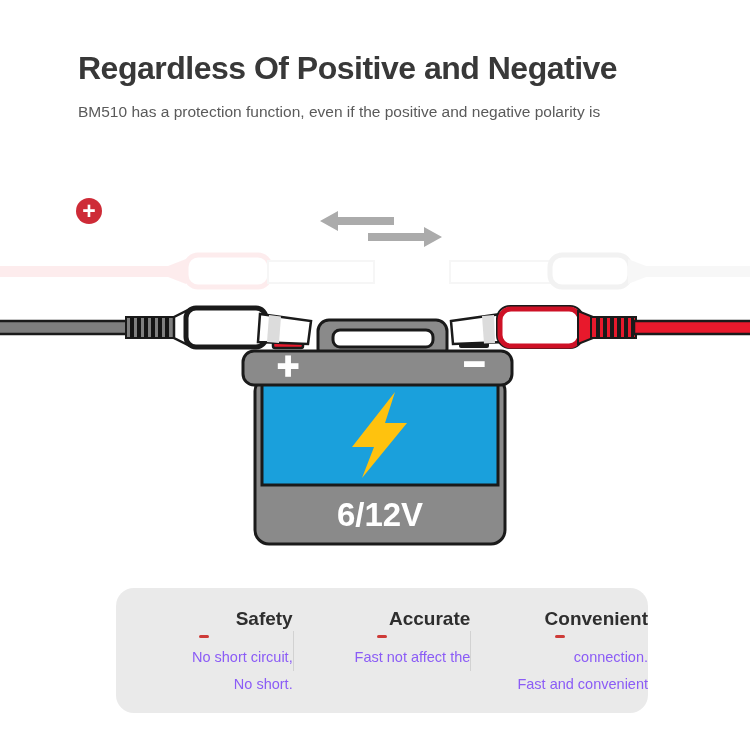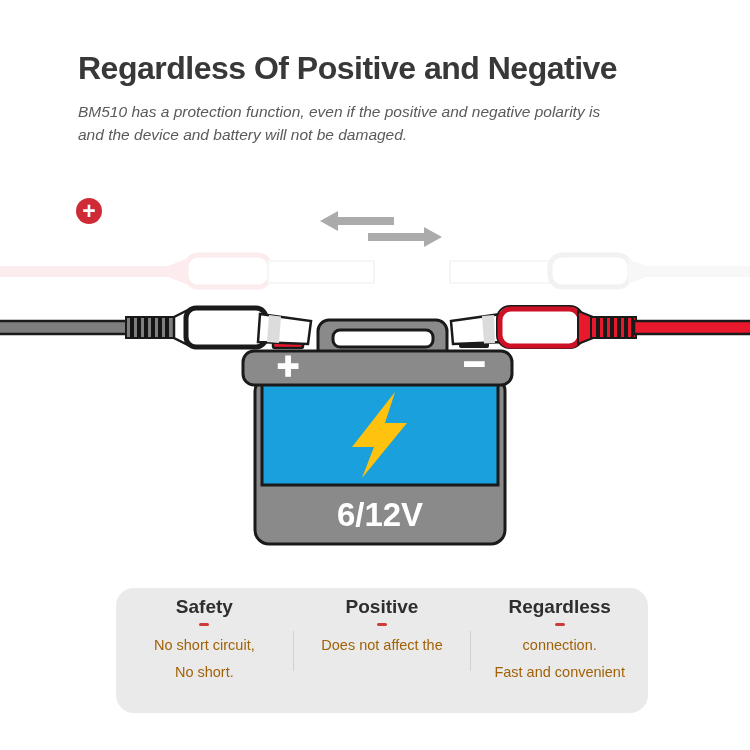--- a/index.html
+++ b/index.html
@@ -11,47 +11,46 @@
     overflow:hidden;
     font-family:"Liberation Sans", sans-serif;
   }
   
   .header { position:absolute; left:78px; top:48px; width:620px; }
   .title {
     font-size:32px; font-weight:bold; color:#383838;
     letter-spacing:-0.5px; line-height:40px;
   }
   .desc { margin-top:12px; font-size:15.5px; color:#5a5a5a; line-height:23px; }
-  .desc span { display:block;font-style:italic; }
+  .desc span { display:block; }
   
   .illus { position:absolute; left:0; top:185px; width:750px; height:415px; }
   .svg-label { font-family:"Liberation Sans", sans-serif; font-weight:bold; fill:#ffffff; }
   
   .features-card {
     position:absolute; left:116px; top:588px;
     width:532px; height:125px;
     background:#EAEAEA; border-radius:18px;
     display:flex; flex-direction:row; align-items:stretch;
   }
-  .feature { flex:1 1 0; text-align:center; padding-top:8px; }
+  .feature { flex:1 1 0; text-align:right; padding-top:20px; }
   .f-title { font-size:19px; font-weight:bold; color:#2e2e2e; line-height:22px; }
   .f-dash { width:10px; height:3px; background:#CE3B38; border-radius:1.5px; margin:5px auto 6px auto; }
-  .f-line { font-size:14.5px; color:#a16207; line-height:27px; }
+  .f-line { font-size:14.5px; color:#8b5cf6; line-height:27px; }
   .v-divider { width:1px; background:#d2d2d2; height:40px; margin-top:43px; }
 </style>
 </head>
 <body>
 
 <div class="canvas">
 
   <div class="header">
     <h1 class="title">Regardless Of Positive and Negative</h1>
     <p class="desc">
       <span>BM510 has a protection function, even if the positive and negative polarity is</span>
-      <span>and the device and battery will not be damaged.</span>
     </p>
   </div>
 
   <svg class="illus" viewBox="0 185 750 415" xmlns="http://www.w3.org/2000/svg">
 
     <g opacity="0.08">
       <rect x="-4" y="266" width="172" height="11" fill="#E8192C"></rect>
       <polygon points="168,266 186,259 186,284 168,277" fill="#E8192C"></polygon>
       <rect x="186" y="255" width="84" height="32" rx="12" fill="#ffffff" stroke="#E8192C" stroke-width="5"></rect>
       <rect x="268" y="261" width="106" height="22" fill="#ffffff" stroke="#999999" stroke-width="2"></rect>
@@ -129,26 +128,26 @@
 
   <section class="features-card">
     <div class="feature">
       <div class="f-title">Safety</div>
       <div class="f-dash"></div>
       <div class="f-line">No short circuit,</div>
       <div class="f-line">No short.</div>
     </div>
     <div class="v-divider"></div>
     <div class="feature">
-      <div class="f-title">Positive</div>
+      <div class="f-title">Accurate</div>
       <div class="f-dash"></div>
-      <div class="f-line">Does not affect the</div>
+      <div class="f-line">Fast not affect the</div>
     </div>
     <div class="v-divider"></div>
     <div class="feature">
-      <div class="f-title">Regardless</div>
+      <div class="f-title">Convenient</div>
       <div class="f-dash"></div>
       <div class="f-line">connection.</div>
       <div class="f-line">Fast and convenient</div>
     </div>
   </section>
 
 </div>
 
 </body></html>

